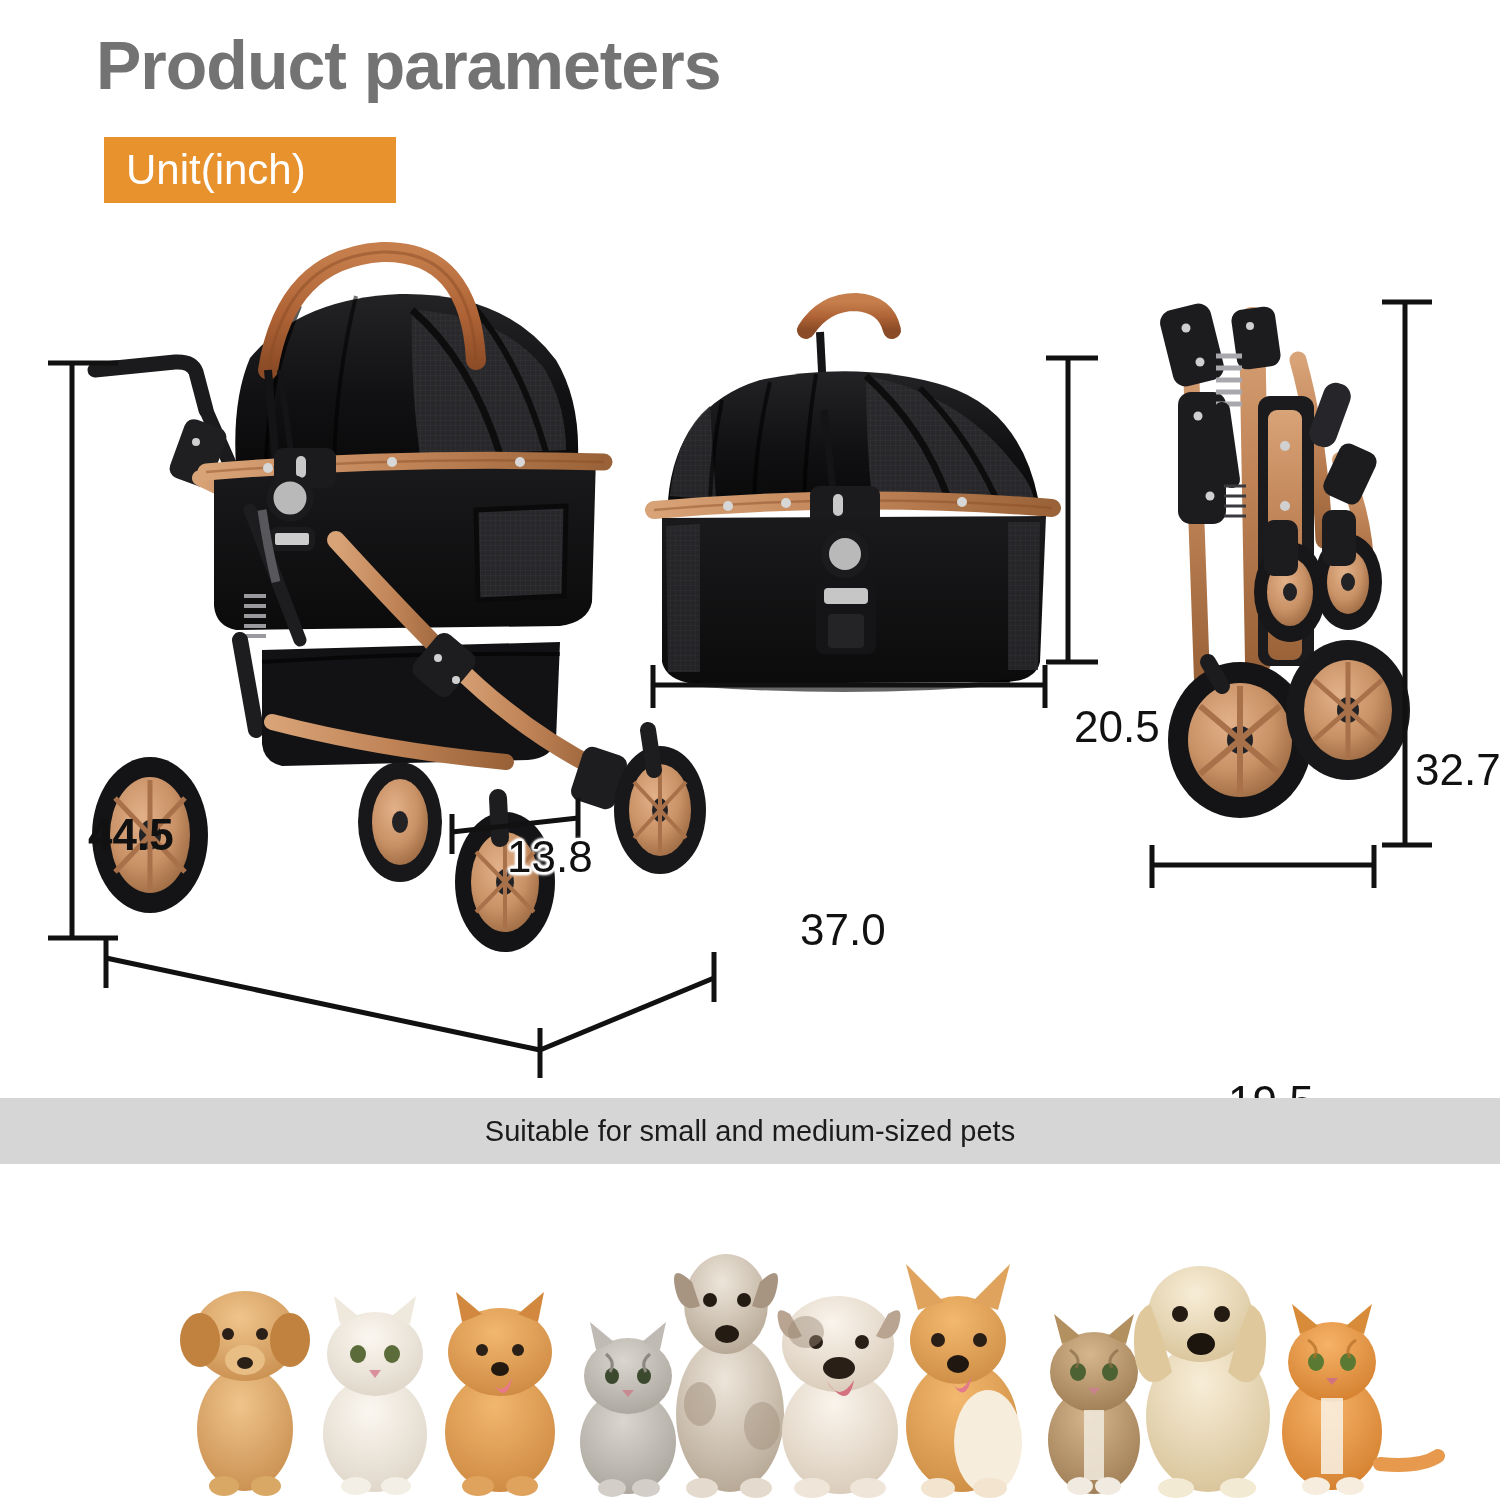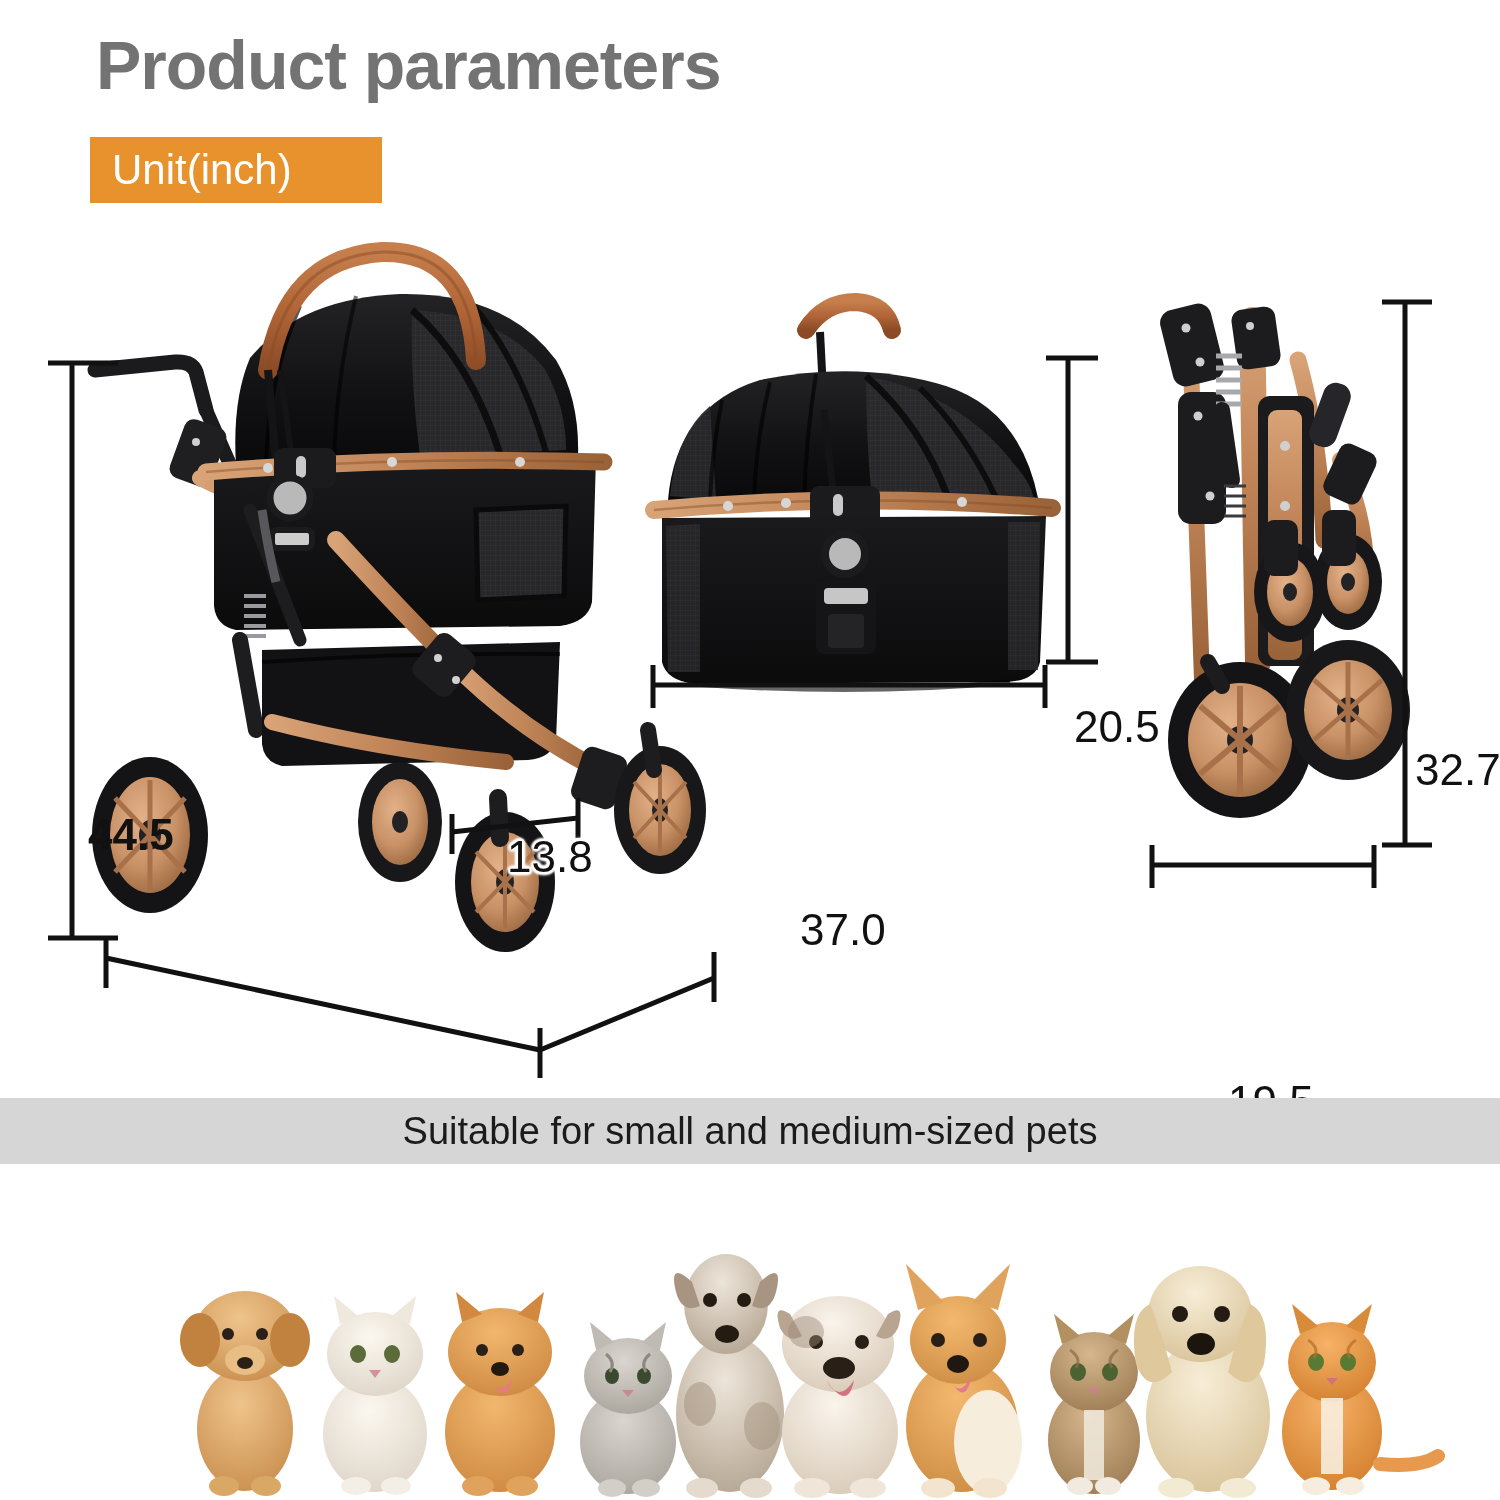--- a/index.html
+++ b/index.html
@@ -24,21 +24,21 @@
     font-size: 68px;
     font-weight: 700;
     letter-spacing: -1px;
     color: #737373;
     white-space: nowrap;
     line-height: 1.05;
     margin-top: 8px;
   }
   #unit-badge {
     position: absolute;
-    left: 90px;
+    left: 104px;
     top: 137px;
     width: 292px;
     height: 66px;
     background: #E8922E;
     display: flex;
     align-items: center;
     justify-content: flex-start;
     box-sizing: border-box;
     padding-left: 22px;
   }
@@ -100,21 +100,21 @@
     left: 0;
     top: 1098px;
     width: 1500px;
     height: 66px;
     background: #D6D6D6;
     display: flex;
     align-items: center;
     justify-content: center;
   }
   #banner .banner-text {
-    font-size: 38px;
+    font-size: 29px;
     color: #1b1b1b;
     font-weight: 400;
     letter-spacing: 0px;
     white-space: nowrap;
   }
 
   
   #pets-strip {
     position: absolute;
     left: 0;

